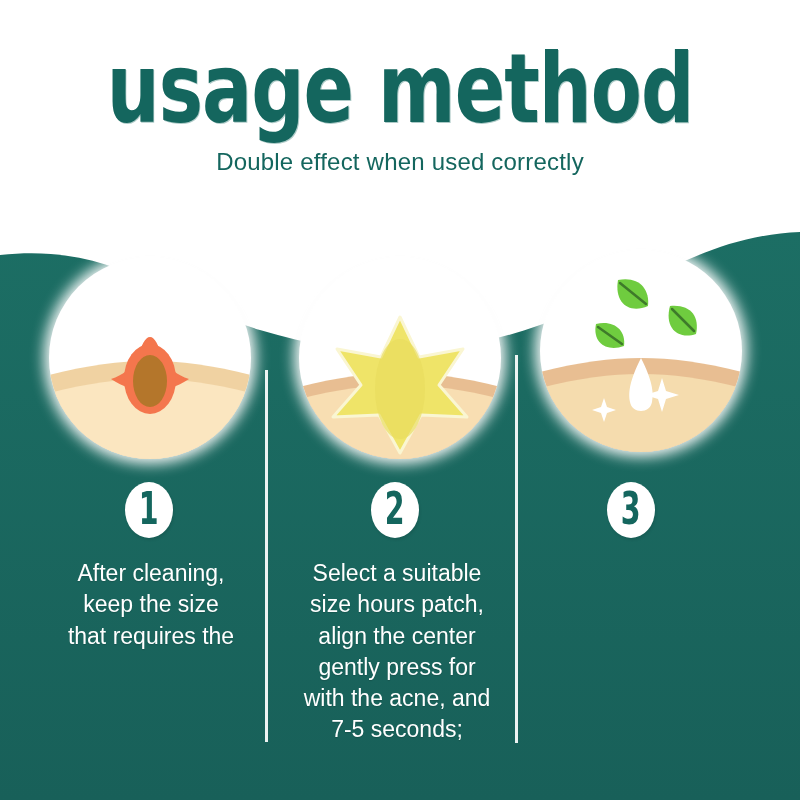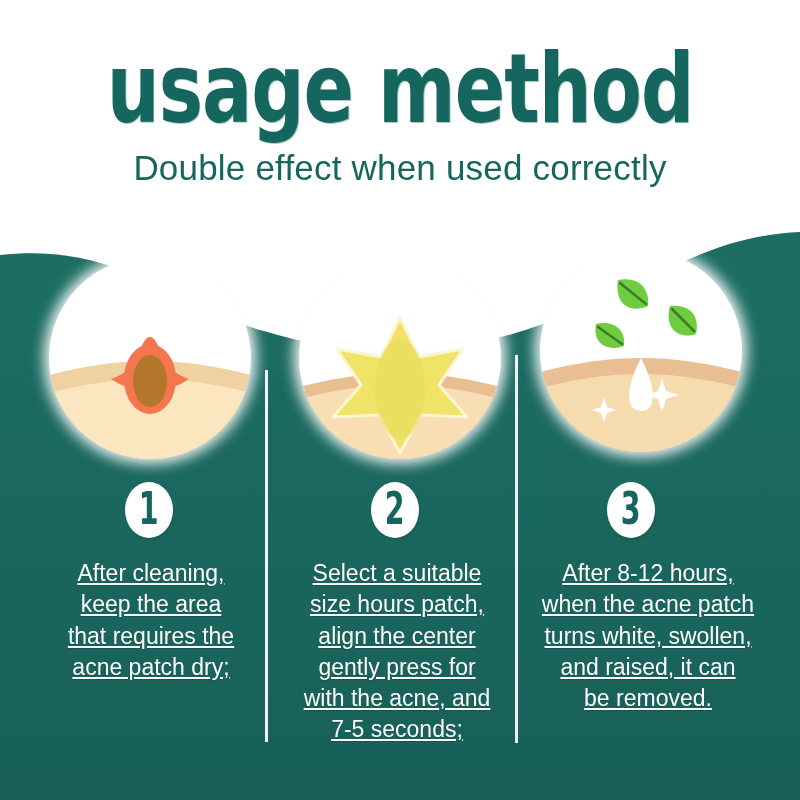--- a/index.html
+++ b/index.html
@@ -44,21 +44,21 @@
     font-weight: 700;
     color: #14665E;
     letter-spacing: -1px;
     transform: scaleX(0.86);
     transform-origin: center;
     text-shadow: 1px 1px 0 rgba(20,102,94,0.35);
   }
   .subtitle {
     margin: 0;
     padding-top: 12px;
-    font-size: 35px;
+    font-size: 24px;
     font-weight: 400;
     color: #14665E;
     letter-spacing: 0.2px;
   }
 
   
   .circles {
     position: absolute;
     top: 0;
     left: 0;
@@ -124,21 +124,20 @@
   #badge-3 { left: 607px; top: 482px; }
 
   .caption {
     position: absolute;
     color: #ffffff;
     font-size: 23px;
     line-height: 1.36;
     text-align: center;
     font-weight: 400;
     text-shadow: 0 1px 1px rgba(0,0,0,0.14);
-    text-decoration: underline;
   }
   #caption-1 { left: 36px;  top: 558px; width: 230px; }
   #caption-2 { left: 281px; top: 558px; width: 232px; text-align: center; }
   #caption-3 { left: 520px; top: 558px; width: 256px; }
   .caption-line { display: block; white-space: nowrap; }
 </style>
 </head>
 <body>
 
 <div id="page">
@@ -212,36 +211,28 @@
     </div>
     <div class="badge" id="badge-2">
       <span>2</span>
     </div>
     <div class="badge" id="badge-3">
       <span>3</span>
     </div>
 
     <div class="caption" id="caption-1">
       <span class="caption-line">After cleaning,</span>
-      <span class="caption-line">keep the area</span>
+      <span class="caption-line">keep the size</span>
       <span class="caption-line">that requires the</span>
-      <span class="caption-line">acne patch dry;</span>
     </div>
 
     <div class="caption" id="caption-2">
       <span class="caption-line">Select a suitable</span>
       <span class="caption-line">size hours patch,</span>
       <span class="caption-line">align the center</span>
       <span class="caption-line">gently press for</span>
       <span class="caption-line">with the acne, and</span>
       <span class="caption-line">7-5 seconds;</span>
     </div>
 
-    <div class="caption" id="caption-3">
-      <span class="caption-line">After 8-12 hours,</span>
-      <span class="caption-line">when the acne patch</span>
-      <span class="caption-line">turns white, swollen,</span>
-      <span class="caption-line">and raised, it can</span>
-      <span class="caption-line">be removed.</span>
-    </div>
   </div>
 
 </div>
 
 </body></html>

